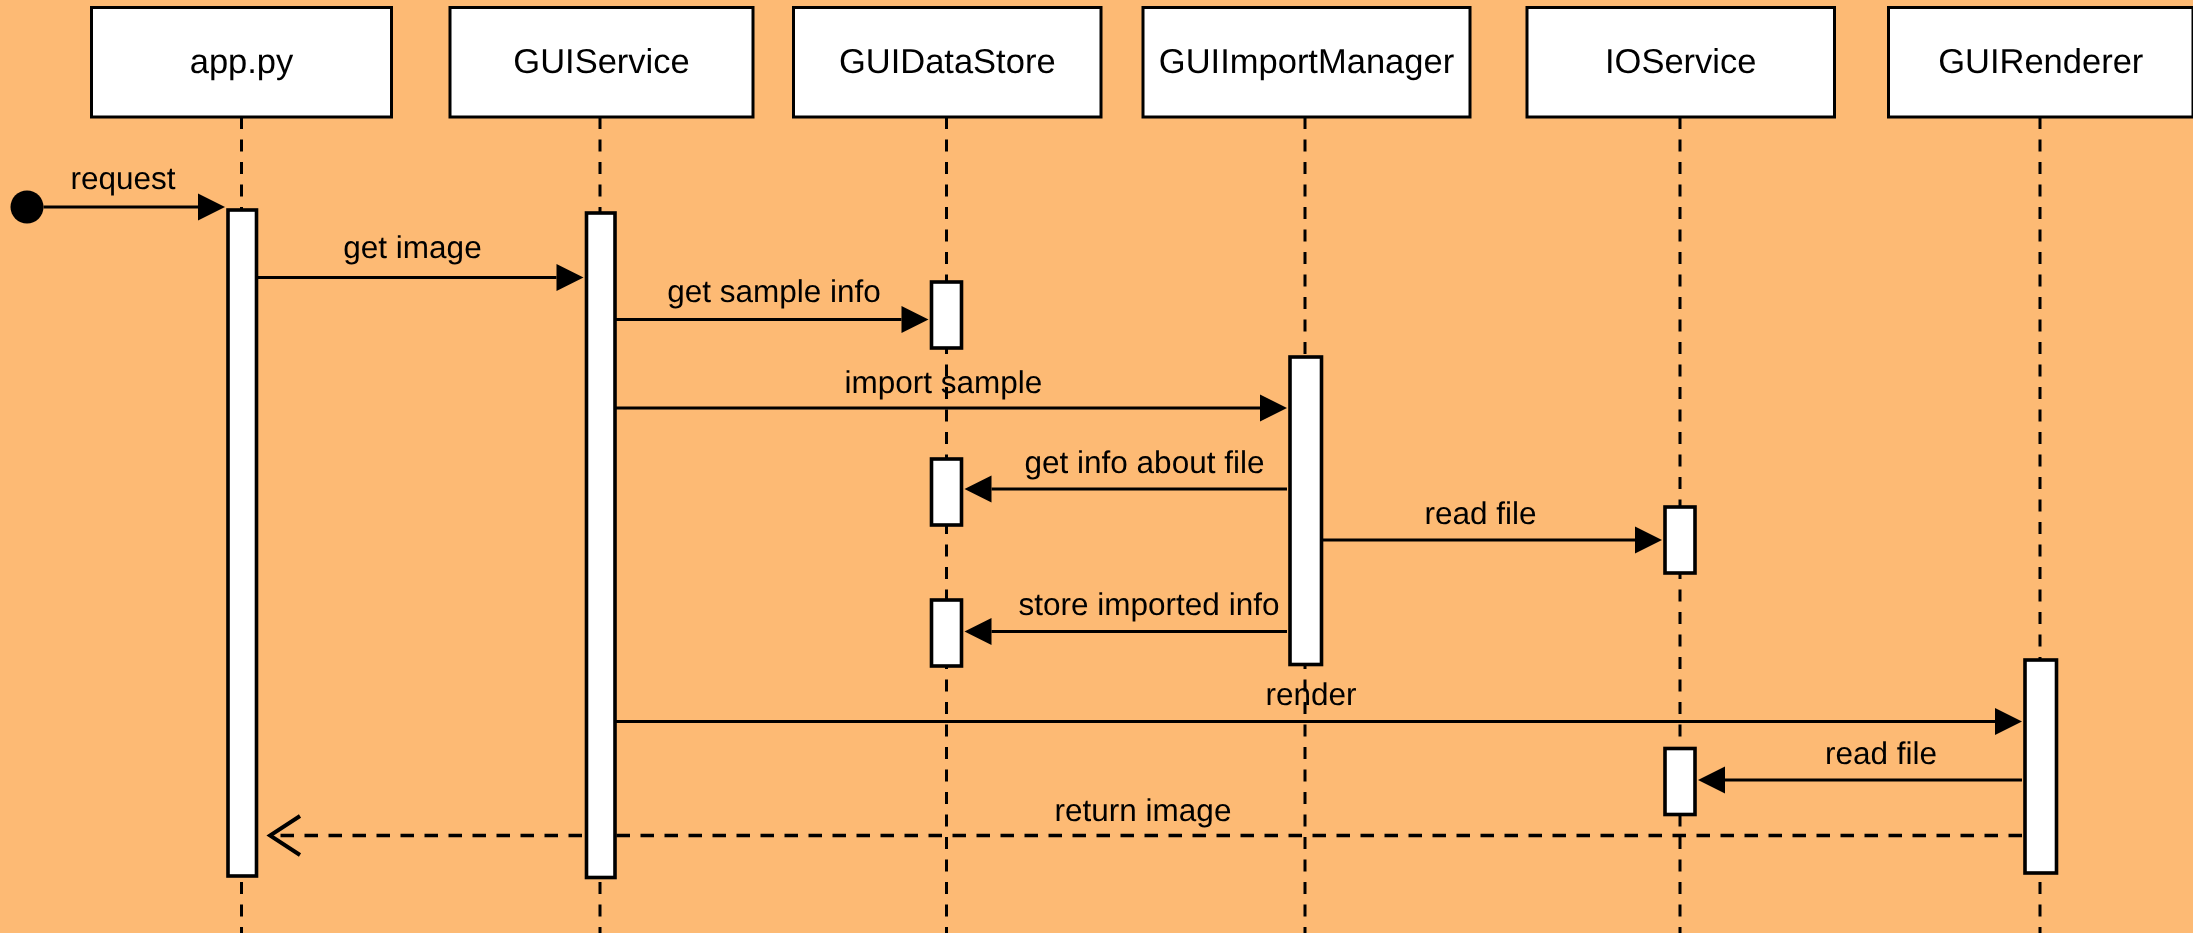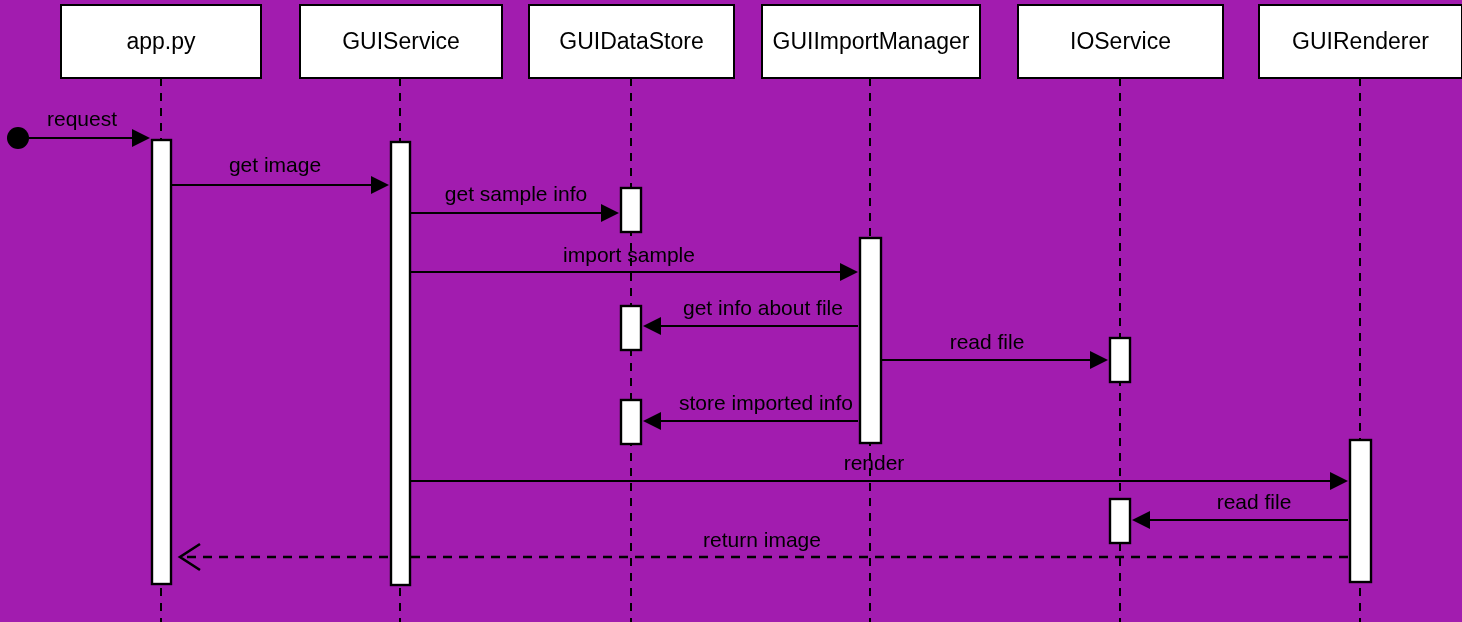--- a/index.html
+++ b/index.html
@@ -7,21 +7,21 @@
     padding: 0;
     background: #ffffff;
   }
   body {
     font-family: "Liberation Sans", sans-serif;
   }
   #diagram-root {
     position: relative;
     width: 1462px;
     height: 622px;
-    background: #a21caf;
+    background: #fdba74;
     overflow: hidden;
   }
   svg.seq {
     display: block;
     width: 1462px;
     height: 622px;
   }
   .participant-box {
     fill: #ffffff;
     stroke: #000000;

